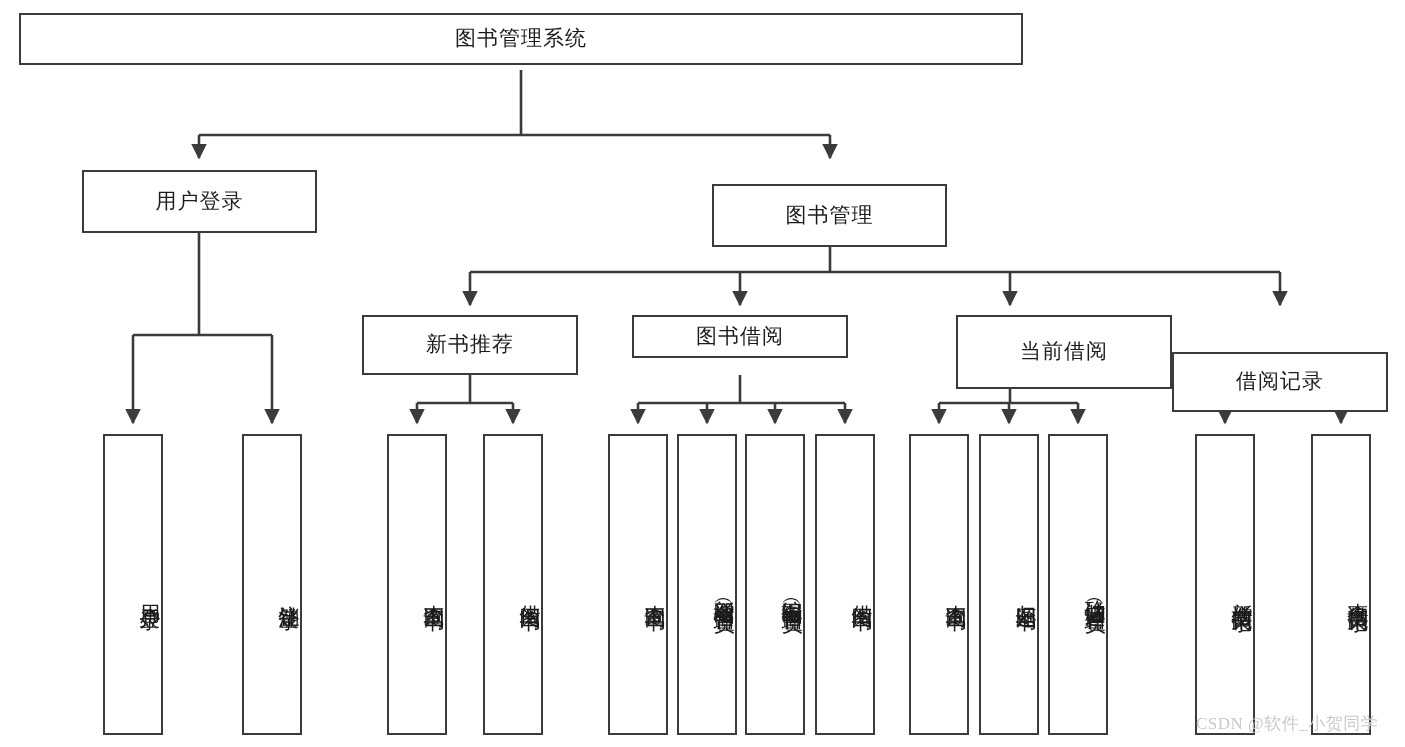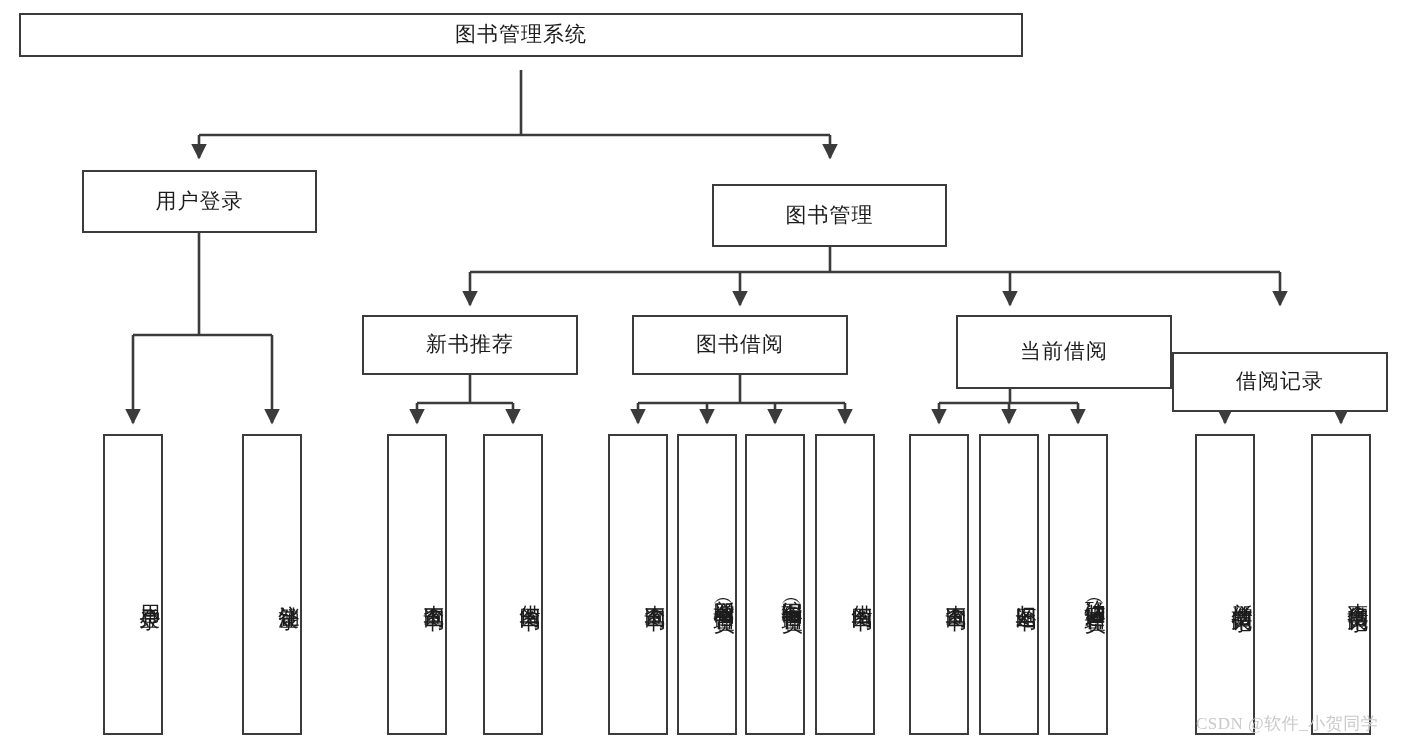--- a/index.html
+++ b/index.html
@@ -114,37 +114,37 @@
       <path d="M 1009 403 L 1009 423" marker-end="url(#arrow)"></path>
       <path d="M 1078 403 L 1078 423" marker-end="url(#arrow)"></path>
 
       <path d="M 1280 375 L 1280 403"></path>
       <path d="M 1225 403 L 1341 403"></path>
       <path d="M 1225 403 L 1225 423" marker-end="url(#arrow)"></path>
       <path d="M 1341 403 L 1341 423" marker-end="url(#arrow)"></path>
     </g>
   </svg>
 
-  <div class="node horiz" style="left:19px; top:13px; width:1004px; height:44px;">
+  <div class="node horiz" style="left:19px; top:13px; width:1004px; height:52px;">
     <span class="lbl">图书管理系统</span>
   </div>
 
   <div class="node horiz" style="left:82px; top:170px; width:235px; height:63px;">
     <span class="lbl">用户登录</span>
   </div>
 
   <div class="node horiz" style="left:712px; top:184px; width:235px; height:63px;">
     <span class="lbl">图书管理</span>
   </div>
 
   <div class="node horiz" style="left:362px; top:315px; width:216px; height:60px;">
     <span class="lbl">新书推荐</span>
   </div>
 
-  <div class="node horiz" style="left:632px; top:315px; width:216px; height:60px;">
+  <div class="node horiz" style="left:632px; top:315px; width:216px; height:43px;">
     <span class="lbl">图书借阅</span>
   </div>
 
   <div class="node horiz" style="left:956px; top:315px; width:216px; height:74px;">
     <span class="lbl">当前借阅</span>
   </div>
 
   <div class="node horiz" style="left:1172px; top:315px; width:216px; height:60px;margin-top:37px;">
     <span class="lbl">借阅记录</span>
   </div>

